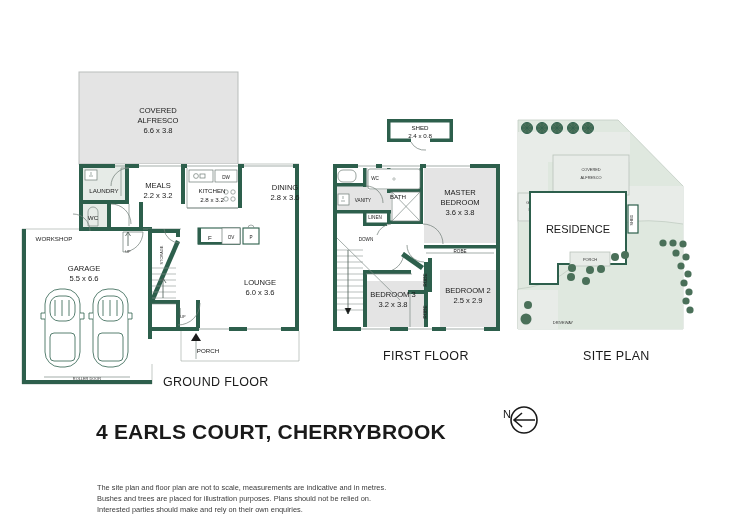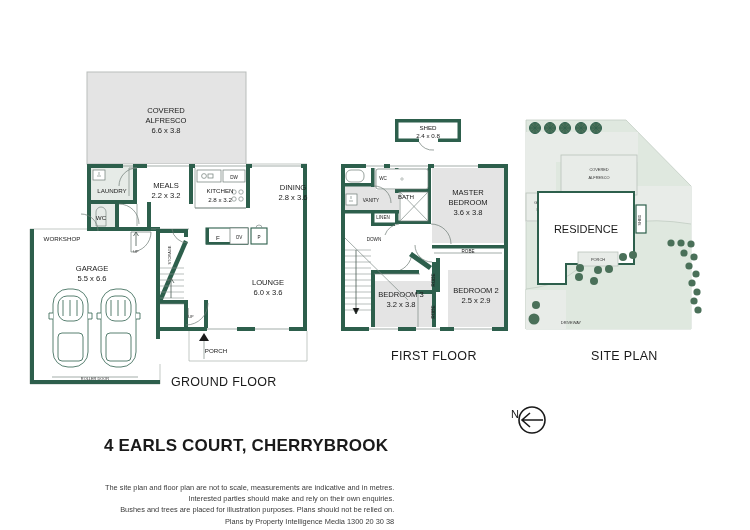--- a/index.html
+++ b/index.html
@@ -1,21 +1,21 @@
 <!DOCTYPE html>
 <html><head>
 <meta charset="utf-8">
 <style>
   html,body{margin:0;padding:0;background:#ffffff;}
   body{width:750px;height:530px;position:relative;overflow:hidden;
        font-family:"Liberation Sans","DejaVu Sans",sans-serif;color:#1a1a1a;}
-  .stage{position:absolute;left:8px;top:0;width:678px;height:530px;text-align:right;}
+  .stage{position:absolute;left:0;top:0;width:678px;height:530px;}
   svg{display:block;}
-  .ttl{font-family:"Liberation Sans",sans-serif;font-weight:bold;font-size:17px;
-       letter-spacing:.2px;position:absolute;left:96px;top:420px;white-space:nowrap;margin-top:16px;}
+  .ttl{font-family:"Liberation Sans",sans-serif;font-weight:bold;font-size:21px;
+       letter-spacing:.2px;position:absolute;left:96px;top:420px;white-space:nowrap;}
   .disc{position:absolute;left:97px;top:452px;font-size:7.4px;line-height:11.2px;
         color:#3a3a3a;white-space:nowrap;margin-top:30px;}
   .disc div{font-family:"Liberation Sans",sans-serif;}
   .plan-label{font-size:12.5px;letter-spacing:.3px;fill:#1a1a1a;
               font-family:"Liberation Sans",sans-serif;}
   .rm{font-size:7.6px;fill:#1a1a1a;font-family:"Liberation Sans",sans-serif;text-anchor:middle;}
   .rm-sm{font-size:6.2px;fill:#1a1a1a;font-family:"Liberation Sans",sans-serif;text-anchor:middle;}
   .rm-xs{font-size:4.6px;fill:#1a1a1a;font-family:"Liberation Sans",sans-serif;text-anchor:middle;}
   .rm-tiny{font-size:3.9px;fill:#333;font-family:"Liberation Sans",sans-serif;text-anchor:middle;}
   .wall{fill:#2d5f4c;}
@@ -379,18 +379,17 @@
     <path d="M535 420 H515 M522 413 L514 420 L522 427" stroke="#1a1a1a" stroke-width="1.6" fill="none"></path>
     <text x="503" y="418" style="font-size:11px;fill:#1a1a1a;font-family:'Liberation Sans',sans-serif;">N</text>
   </g>
 
 </svg>
 
 <div class="ttl">4 EARLS COURT, CHERRYBROOK</div>
 
 <div class="disc">
   <div>The site plan and floor plan are not to scale, measurements are indicative and in metres.</div>
+  <div>Bushes and trees are placed for illustration purposes. Plans should not be relied on.</div>
   <div>Interested parties should make and rely on their own enquiries.</div>
-  <div>Bushes and trees are placed for illustration purposes. Plans should not be relied on.</div>
-  <div>Plans by Property Intelligence Media 1300 20 30 38</div>
 </div>
 
 </div>
 
 </body></html>

